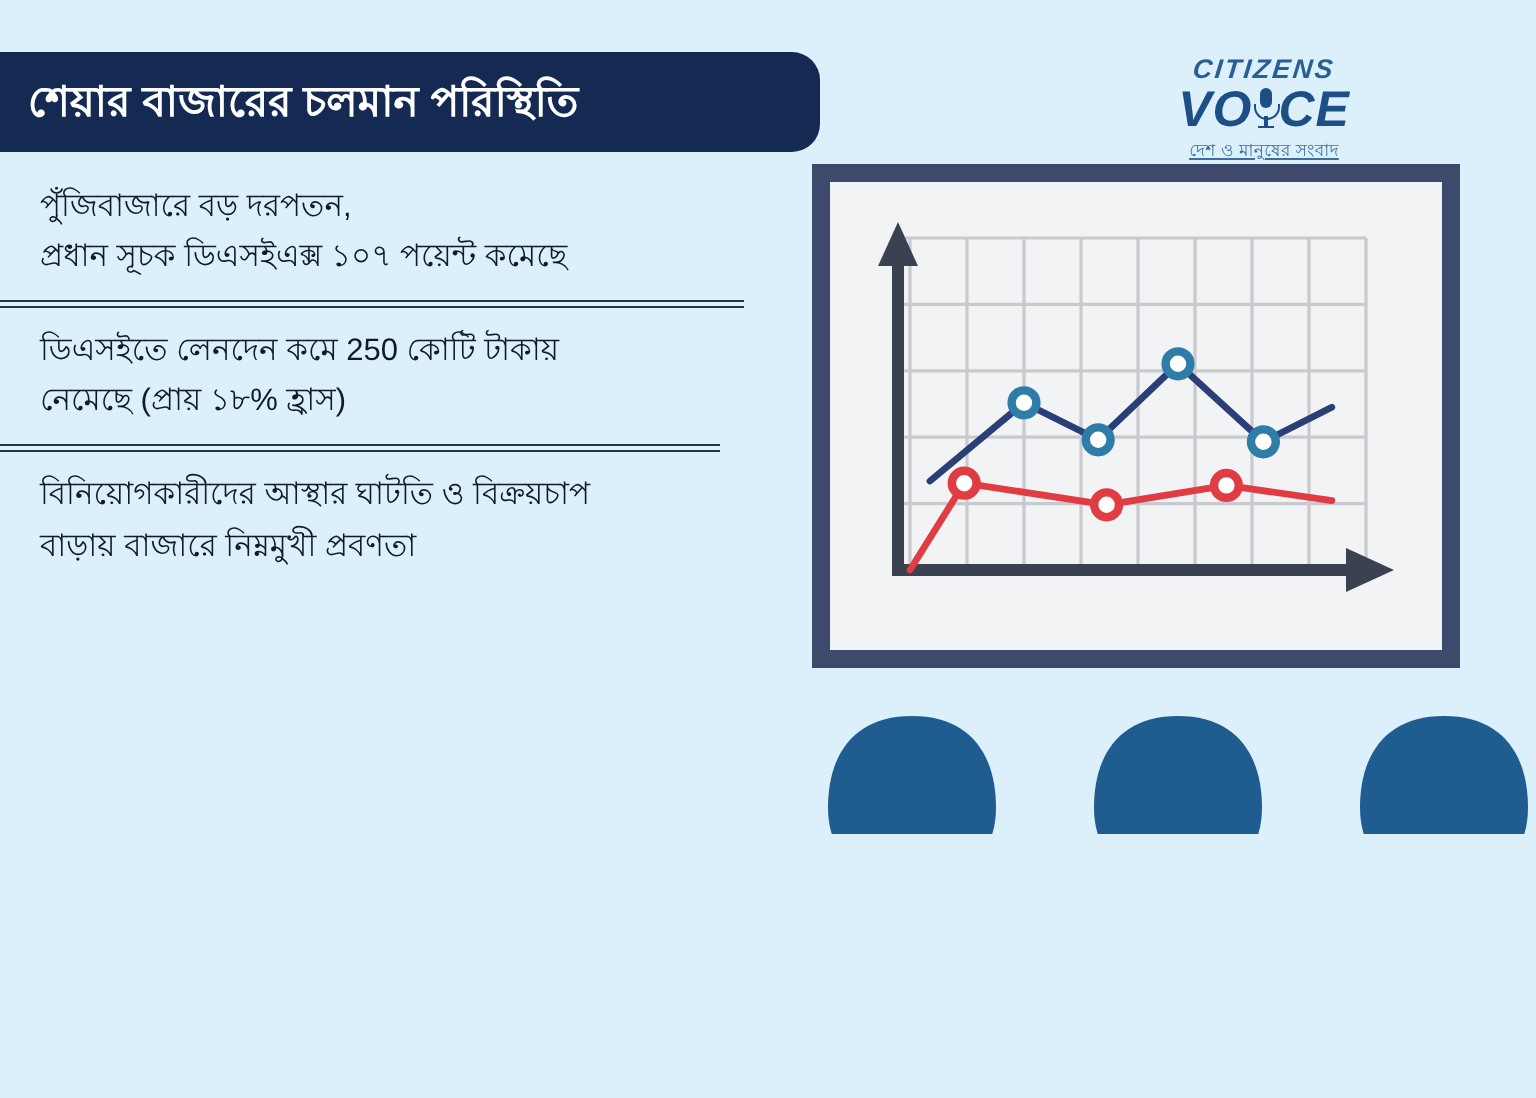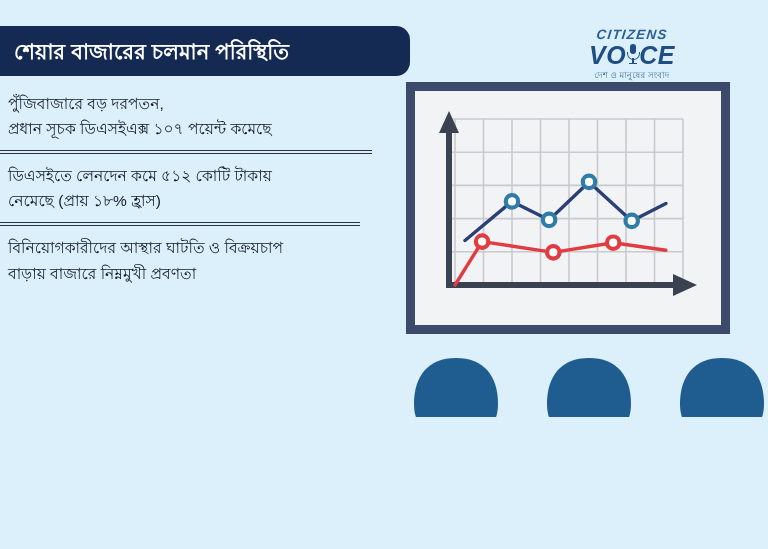--- a/index.html
+++ b/index.html
@@ -31,21 +31,21 @@
 
   
   #bullets{
     position:absolute;left:0;top:84px;width:388px;
   }
   .bullet-item{position:relative;padding:7px 0 7px 0;}
   .bullet-text{
     color:#111a2b;
     font-size:15.5px;
     line-height:1.62;
-    padding-left:8px;
+    padding-left:20px;
     padding-right:8px;
     white-space:pre-line;
   }
   .divider{
     height:0;
     border-top:1.4px solid #2b3245;
     margin:2px 0 2px 0;
     width:372px;
   }
   .divider.short{width:360px;}
@@ -99,20 +99,21 @@
   #mic-icon .mic-base{
     position:absolute;left:1.5px;top:19.5px;width:8px;height:1.8px;
     background:#1d4f86;
   }
   #logo-tagline{
     color:#3a6f9e;
     font-size:8.5px;
     margin-top:3px;
     line-height:1;
     letter-spacing:.2px;
+    text-decoration:underline;
   }
 
   
   #chart-frame{
     position:absolute;left:406px;top:82px;
     width:324px;height:252px;
     background:#3e4a6b;
     padding:9px;
     box-sizing:border-box;
   }
@@ -143,21 +144,21 @@
 
     <div class="bullet-item">
       <div class="bullet-text">পুঁজিবাজারে বড় দরপতন,
 প্রধান সূচক ডিএসইএক্স ১০৭ পয়েন্ট কমেছে</div>
     </div>
     <div class="divider"></div>
 
     <div class="divider"></div>
 
     <div class="bullet-item">
-      <div class="bullet-text">ডিএসইতে লেনদেন কমে ৫১২ কোটি টাকায়
+      <div class="bullet-text">ডিএসইতে লেনদেন কমে 250 কোটি টাকায়
 নেমেছে (প্রায় ১৮% হ্রাস)</div>
     </div>
     <div class="divider short"></div>
 
     <div class="divider short"></div>
 
     <div class="bullet-item">
       <div class="bullet-text">বিনিয়োগকারীদের আস্থার ঘাটতি ও বিক্রয়চাপ
 বাড়ায় বাজারে নিম্নমুখী প্রবণতা</div>
     </div>

